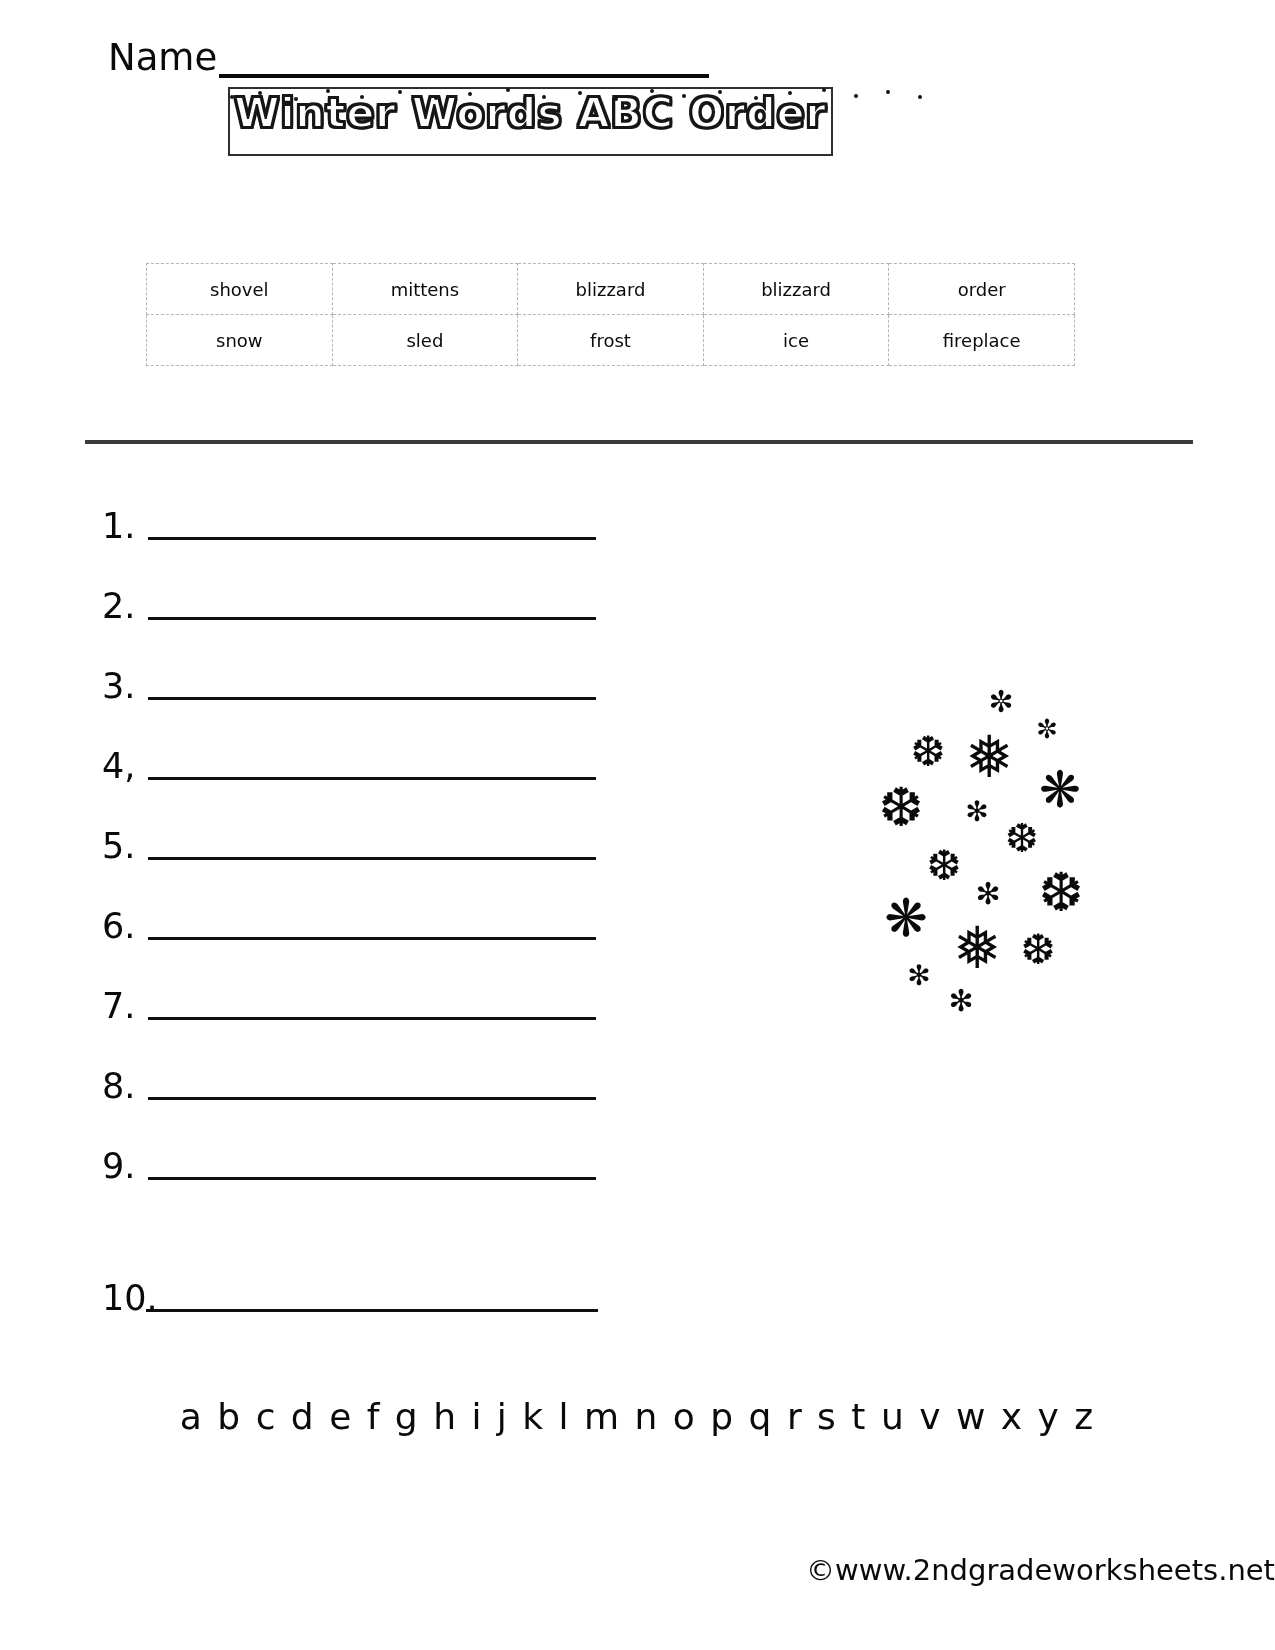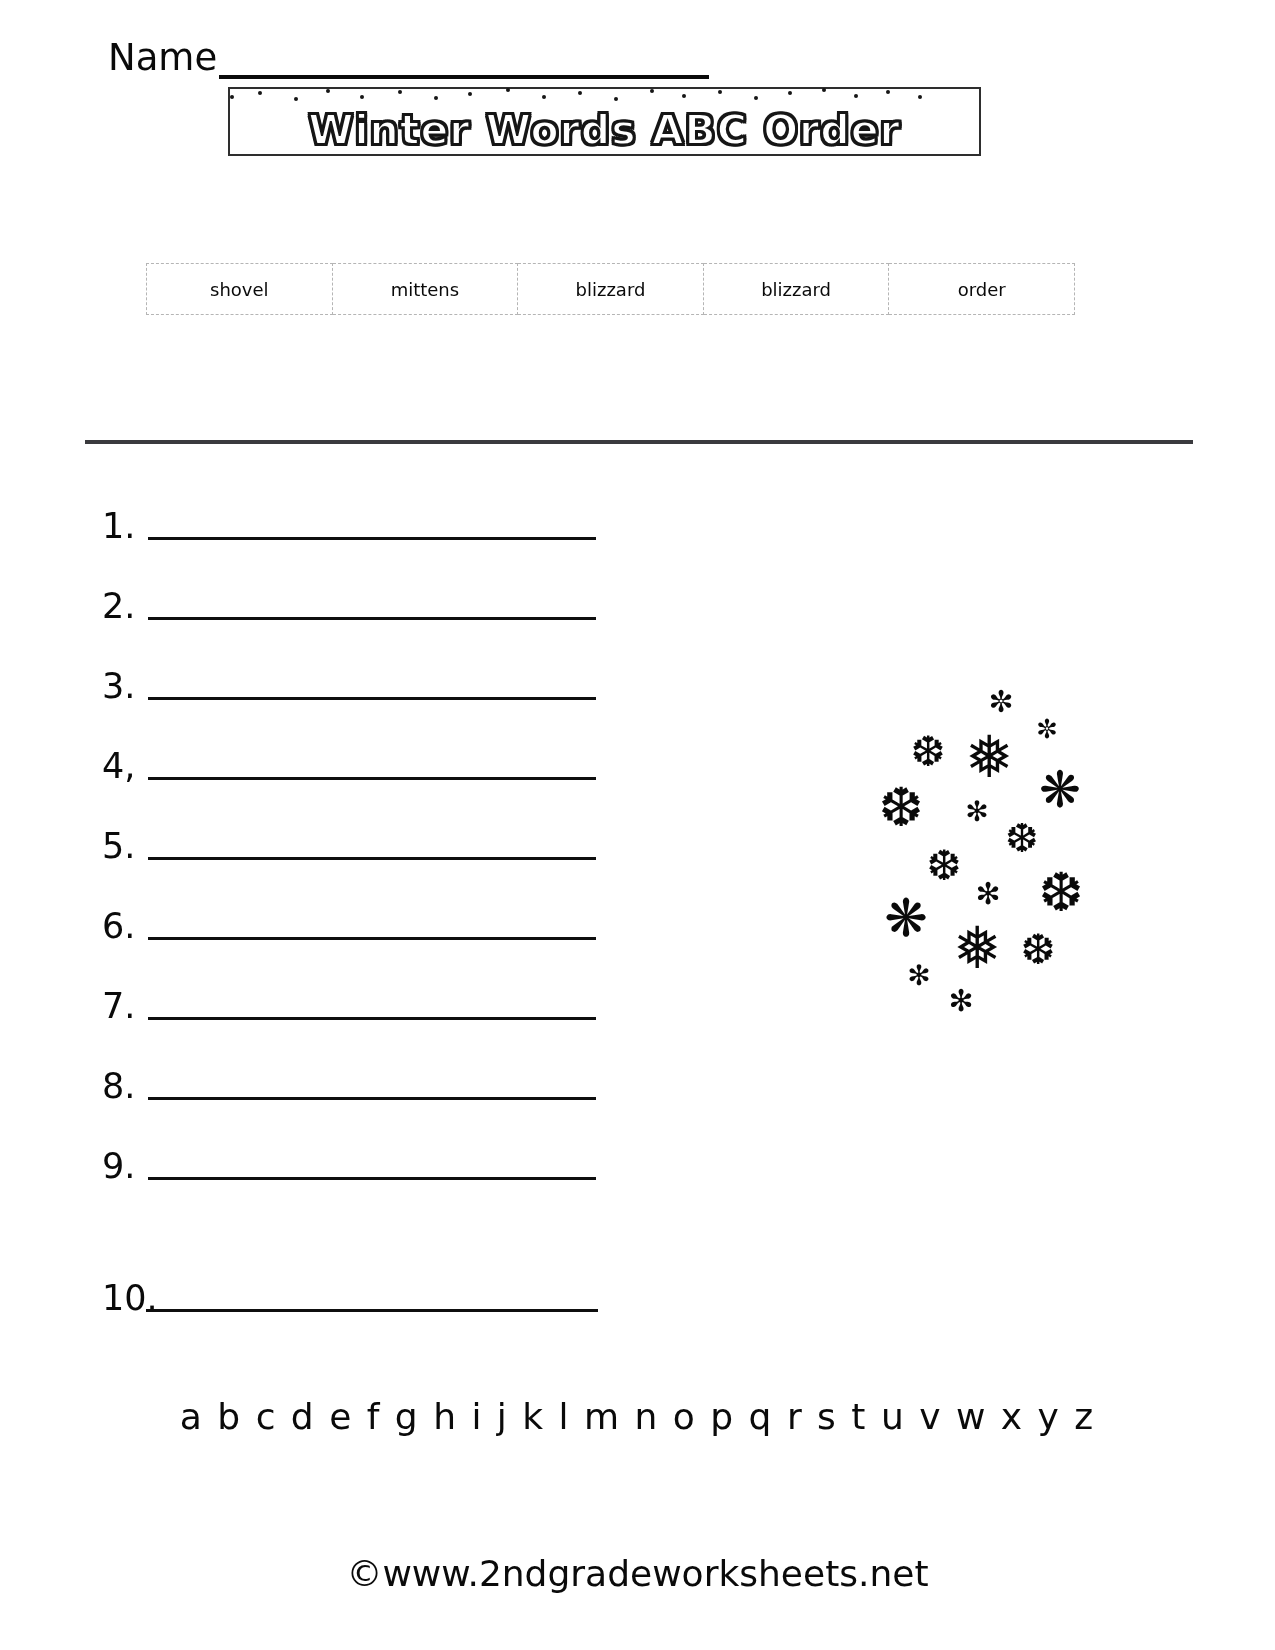--- a/index.html
+++ b/index.html
@@ -8,28 +8,28 @@
     position:relative;
     width:1275px; height:1650px;
     margin:0 auto;
     background:#ffffff;
     font-family:"DejaVu Sans", sans-serif;
     color:#0a0a0a;
     overflow:hidden;
   }
 
   
-  .name-row { position:absolute; left:108px; top:38px; display:flex; align-items:flex-end; }
+  .name-row { position:absolute; left:108px; top:38px; display:flex; }
   .name-label { font-size:37px; font-weight:500; line-height:1.1; }
   .name-line { display:inline-block; width:490px; border-bottom:4px solid #0a0a0a; height:40px; margin-left:2px; }
 
   .title-box {
-    position:absolute; left:228px; top:87px; width:753px; height:69px;
+    position:absolute; left:228px; top:87px; width:605px; height:69px;
     border:2px solid #2e2e2e; background:#fff;
-    display:flex; align-items:flex-end; justify-content:center;
+    display:flex; align-items:flex-start; justify-content:center;
   }
   .title-text {
     position:relative;
     font-size:41px; font-weight:700; letter-spacing:1px;
     color:#ffffff;
     -webkit-text-stroke:2px #161616;
     text-shadow:
       -2px -2px 0 #161616, 2px -2px 0 #161616,
       -2px  2px 0 #161616, 2px  2px 0 #161616,
        0   -2px 0 #161616, 0    2px 0 #161616,
@@ -68,21 +68,21 @@
   .answer-blank { position:absolute; left:46px; bottom:0; width:448px; border-bottom:3px solid #0f0f0f; height:2px; }
   .answer-row.r10 .answer-blank { left:44px; width:452px; }
 
   
   .snow-cluster { position:absolute; left:820px; top:640px; width:280px; height:390px; }
   .snow-cluster span { position:absolute; transform:translate(-50%,-50%); color:#0a0a0a; line-height:1; }
 
   
   .alphabet-row { position:absolute; left:0; top:1396px; width:100%; text-align:center;
     font-size:36px; letter-spacing:2px; }
-  .footer-row { position:absolute; left:0; top:1553px; width:100%; text-align:center; font-size:36px; }
+  .footer-row { position:absolute; left:0; top:1553px; width:100%; text-align:right; font-size:29px; }
 </style>
 </head>
 <body>
 
 <div class="page">
 
   <div class="name-row">
     <span class="name-label">Name</span>
     <span class="name-line"></span>
   </div>
@@ -94,20 +94,27 @@
 
 
   <table class="word-table">
     <tbody>
         <tr>
       <td>shovel</td>
       <td>mittens</td>
       <td>blizzard</td>
       <td>blizzard</td>
       <td>order</td>
+    </tr>
+    <tr>
+      <td>snow</td>
+      <td>sled</td>
+      <td>frost</td>
+      <td>ice</td>
+      <td>fireplace</td>
     </tr>
   </tbody>
     </table>
 
   <div class="divider"></div>
 
   <div class="answer-row" style="top:484px">
     <span class="answer-num">1.</span>
     <span class="answer-blank"></span>
   </div>

